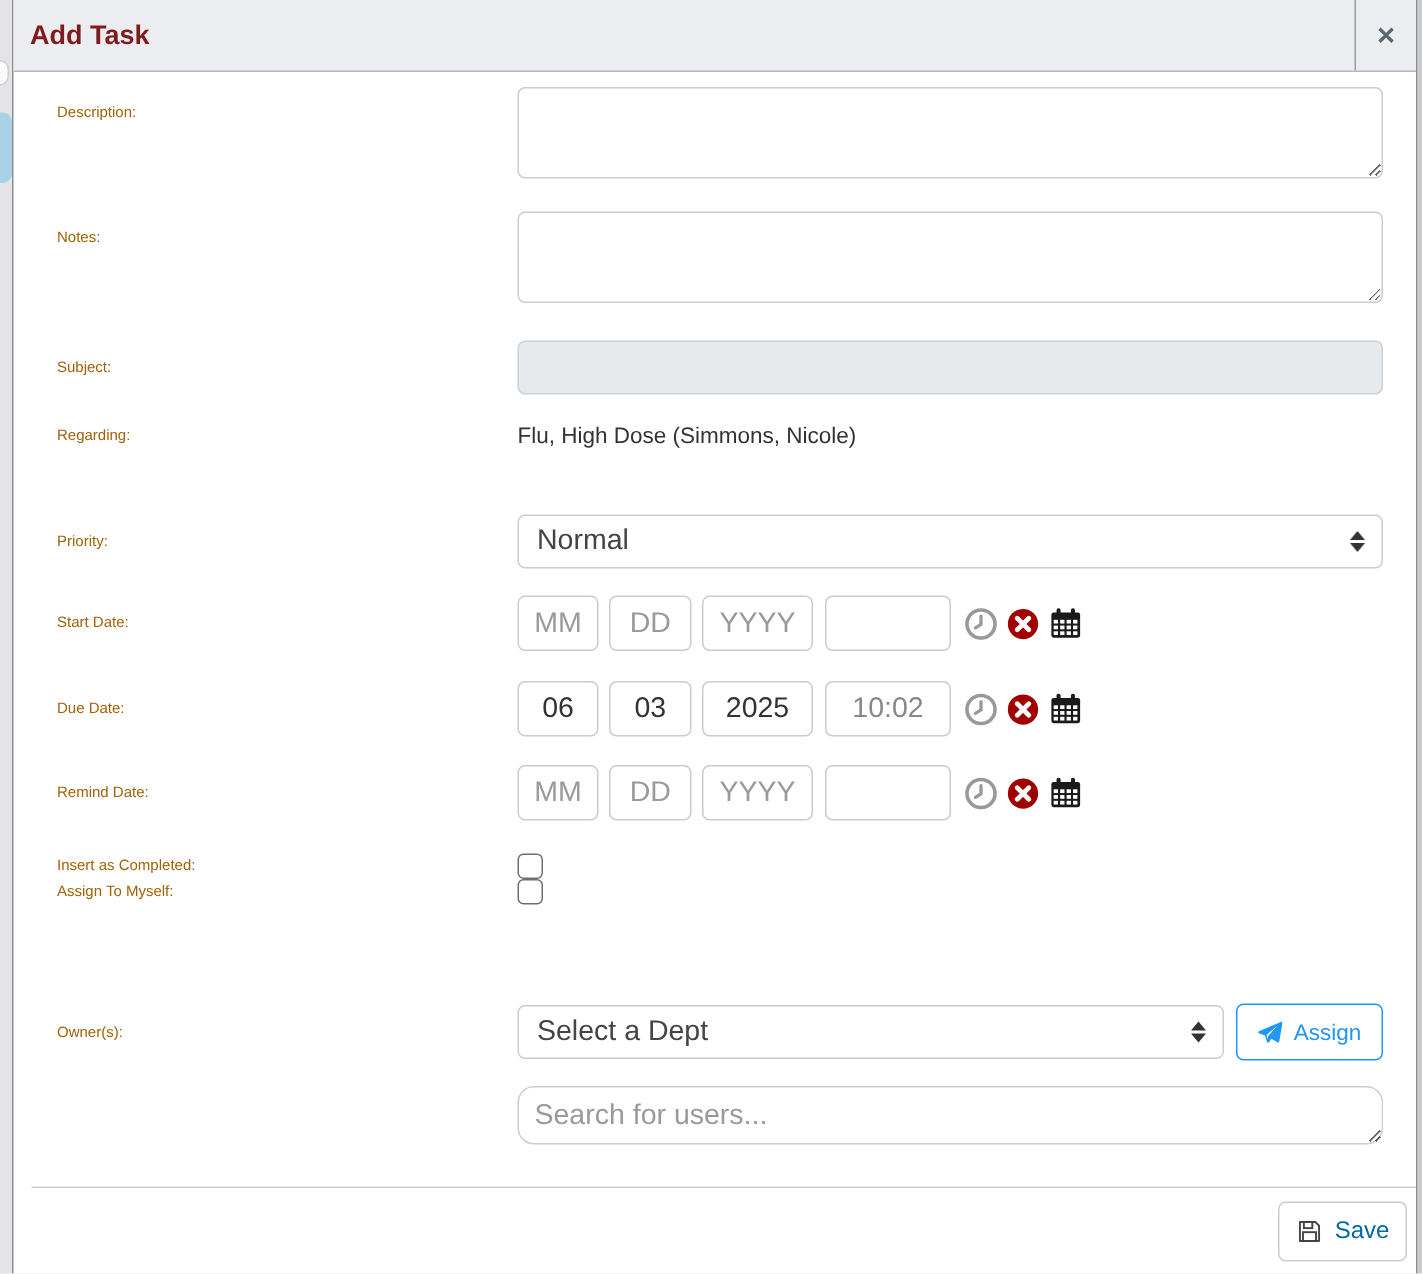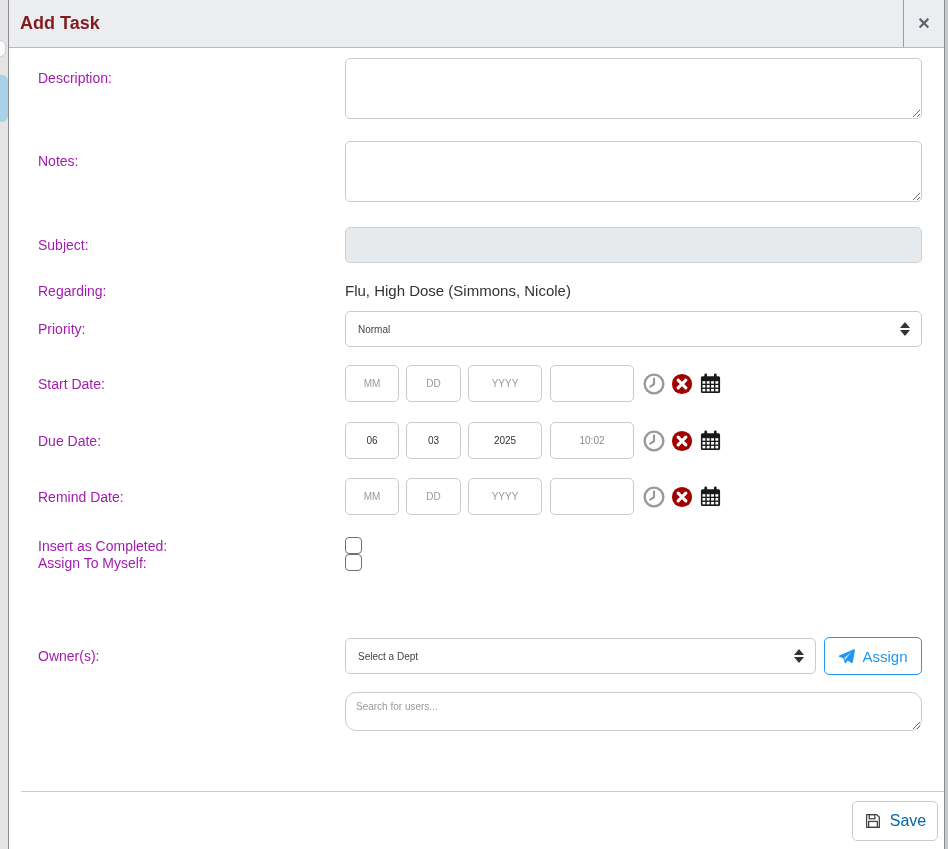--- a/index.html
+++ b/index.html
@@ -34,26 +34,26 @@
   .modal-close {
     width: 41px; border-left: 1px solid #9c9ca2; display: flex;
     align-items: center; justify-content: center; cursor: pointer;
     color: #5b6670; font-size: 16px; font-weight: bold;
   }
   .modal-body { flex: 1; padding-top: 10px; overflow: hidden; }
 
   .row { display: flex; padding: 0 22px 0 29px; align-items: center; }
   .row.top-align { align-items: flex-start; }
   .row.top-align .lbl { padding-top: 12px; }
-  .lbl { width: 307px; flex-shrink: 0; font-size: 14px; color: #a21caf; }
+  .lbl { width: 307px; flex-shrink: 0; font-size: 10px; color: #a16207; }
   .content { flex: 1; display: flex; align-items: center; }
 
   textarea, input, .selectbox {
     font-family: "Liberation Sans", sans-serif;
-    font-size: 10px; color: #333;
+    font-size: 19px; color: #333;
     border: 1px solid #ccc; border-radius: 5px; background: #fff; outline: none;
   }
   ::placeholder { color: #9a9a9a; opacity: 1; }
 
   .big-area { width: 100%; height: 61px; resize: vertical; padding: 6px 10px; }
   .subject-input { width: 100%; height: 36px; background: #e7eaec; border-color: #ccd0d4; padding: 0 10px; }
   .static-text { font-size: 15px; color: #333; }
 
   .selectbox {
     height: 36px; width: 100%; display: flex; align-items: center;
@@ -94,21 +94,21 @@
     padding: 9px 6px 0 0; flex-shrink: 0;
   }
   .save-btn {
     width: 86px; height: 40px; background: #fff; border: 1px solid #ccc; border-radius: 5px;
     color: #0369a1; font-size: 16px; cursor: pointer;
     display: flex; align-items: center; justify-content: center; gap: 8px;
     font-family: "Liberation Sans", sans-serif;
   }
 
   .mb22{margin-bottom:22px}.mb19{margin-bottom:19px}.mb25{margin-bottom:25px}
-  .mb28{margin-bottom:12px}.mb18{margin-bottom:18px}.mb20{margin-bottom:20px}
+  .mb28{margin-bottom:44px}.mb18{margin-bottom:18px}.mb20{margin-bottom:20px}
   .mb30{}.mb42{margin-bottom:66px}.mb17{margin-bottom:17px}
 </style>
 </head>
 <body>
 
 <div class="backdrop-sliver">
   <div class="bg-pill-white"></div>
   <div class="bg-pill-blue"></div>
 </div>
 <div class="backdrop-sliver-right"></div>

